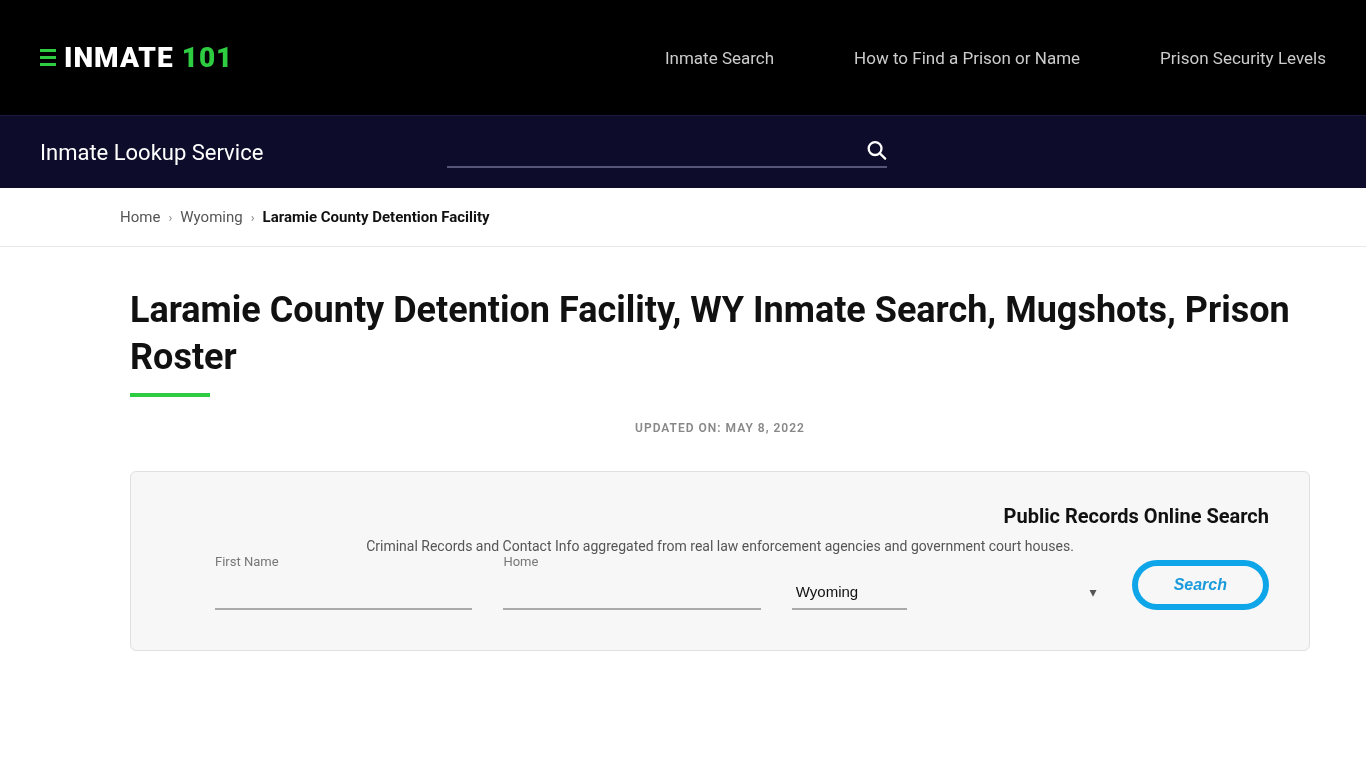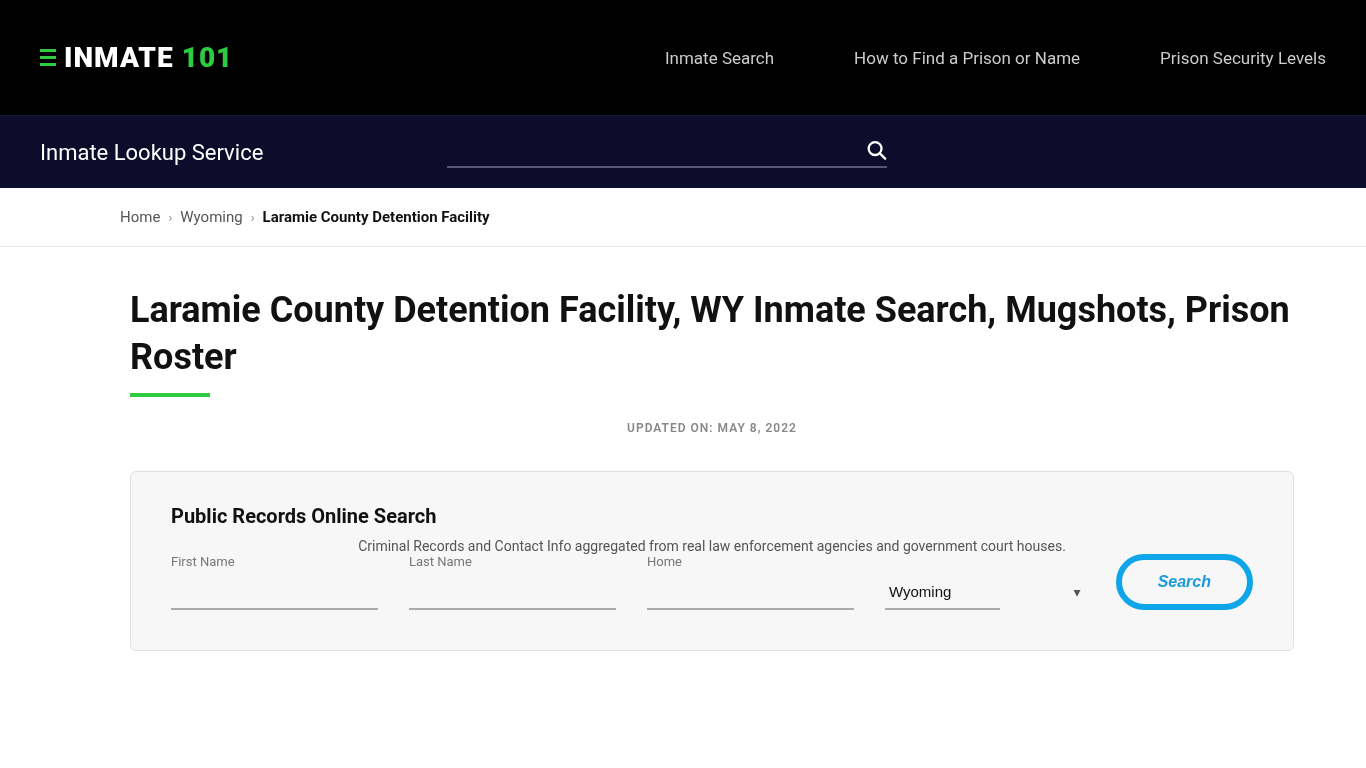--- a/index.html
+++ b/index.html
@@ -146,21 +146,21 @@
     }
 
     .breadcrumb-current {
       color: #111111;
       font-weight: 700;
     }
 
     
     .main-content {
       background: #ffffff;
-      padding: 40px 72px 40px 130px;
+      padding: 40px 56px 40px 130px;
     }
 
     .page-title {
       font-size: 36px;
       font-weight: 700;
       color: #111111;
       line-height: 1.3;
       margin-bottom: 12px;
     }
 
@@ -183,36 +183,38 @@
 
     
     .search-box {
       background: #f7f7f7;
       border: 1px solid #e0e0e0;
       border-radius: 6px;
       padding: 32px 40px 40px 40px;
     }
 
     .search-box-title {
-      text-align: left;
+      text-align: right;
       font-size: 20px;
       font-weight: 700;
       color: #111111;
       margin-bottom: 10px;
     }
 
     .search-box-subtitle {
       text-align: center;
       font-size: 14px;
       color: #555555;
     }
 
     .search-form {
       display: flex;
+      align-items: flex-end;
       gap: 31px;
+      margin-left: 44px;
     }
 
     .form-field {
       display: flex;
       flex-direction: column;
       flex: 1;
     }
 
     .form-label {
       font-size: 13px;
@@ -330,24 +332,20 @@
   <div class="search-box">
     <h2 class="search-box-title">Public Records Online Search</h2>
     <p class="search-box-subtitle">Criminal Records and Contact Info aggregated from real law enforcement agencies and government court houses.</p>
 
     <div class="search-form">
       <div class="form-field">
         <label class="form-label">First Name</label>
         <input class="form-input" type="text" style="">
       </div>
 
-      <div class="form-field">
-        <label class="form-label">Last Name</label>
-        <input class="form-input" type="text" style="">
-      </div>
 
       <div class="form-field">
         <label class="form-label">Home</label>
         <input class="form-input" type="text" style="">
       </div>
 
       <div class="form-select-wrapper">
         <label class="form-label">&nbsp;</label>
         <div class="select-wrapper">
           <select class="form-select">

